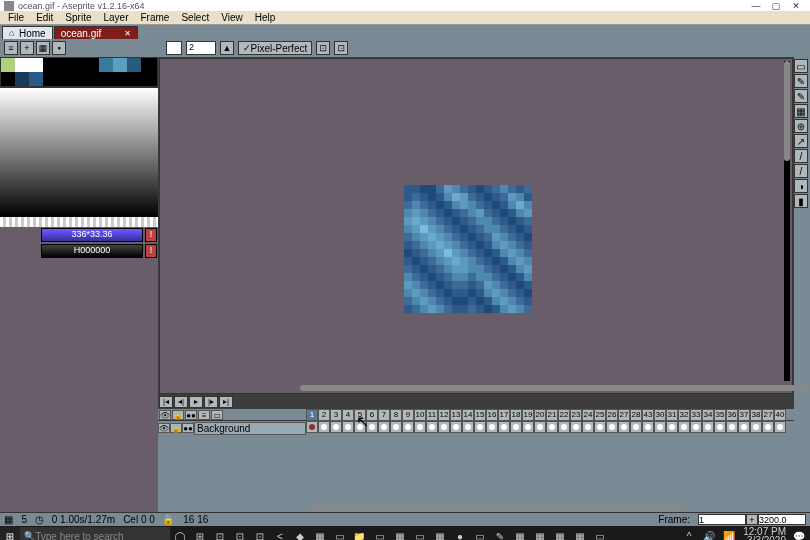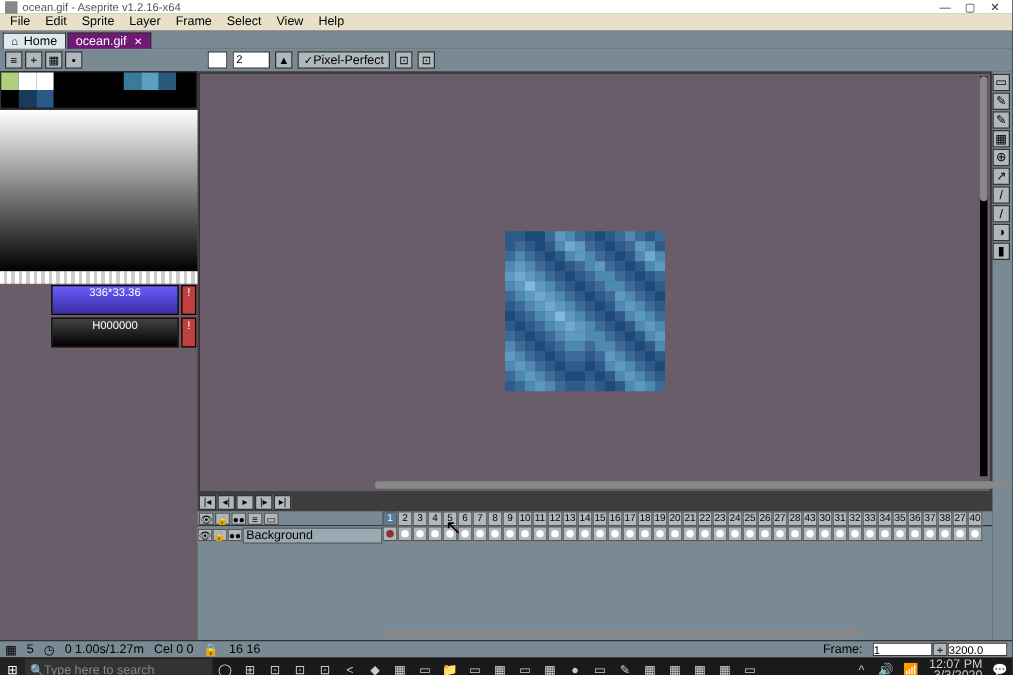--- a/index.html
+++ b/index.html
@@ -6,39 +6,39 @@
 body { width: 810px; height: 540px; background: #3d3d3d; overflow: hidden; }
 .titlebar { height: 11px; background: #fff; display: flex; align-items: center; padding: 0 4px; justify-content: space-between; }
 .titlebar .icon { width: 10px; height: 10px; background: #888; margin-right: 4px; }
 .titlebar .title { font-size: 9px; color: #555; flex: 1; }
 .titlebar .wbtn { width: 20px; height: 10px; display: flex; align-items: center; justify-content: center; color: #333; font-size: 9px; }
 .menubar { height: 14px; background: #e8e0c8; display: flex; align-items: center; padding: 0 2px; border-bottom: 1px solid #999; }
 .menubar span { padding: 12px 6px; font-size: 10px; cursor: default; }
 .tabbar { height: 14px; background: #7a8a94; display: flex; align-items: flex-end; padding-left: 2px; }
 .tab { height: 13px; padding: 1px 6px; font-size: 9px; background: #a8b8c0; border: 1px solid #333; border-bottom: none; display: flex; align-items: center; margin-right: 1px; }
 .tab.home { background: #dfe8ec; }
-.tab.active { background: #701a75; color: #fff; }
+.tab.active { background: #7f1d1d; color: #fff; gap: 17px; }
 .tab .close { margin-left: 6px; font-size: 8px; }
 .tab .homeicon { width: 8px; font-size: 9px; margin-right: 2px; }
 .toolbar-row { height: 18px; background: #7a8a94; display: flex; align-items: center; }
 .tb-left { width: 158px; display: flex; align-items: center; padding-left: 4px; gap: 2px; }
 .tb-btn { width: 14px; height: 14px; background: #b0b8bc; border: 1px solid #333; display: flex; align-items: center; justify-content: center; font-size: 9px; }
 .tb-right { display: flex; align-items: center; padding-left: 8px; gap: 4px; }
 .color-sw { width: 16px; height: 14px; background: #fff; border: 1px solid #333; }
 .brush-in { width: 30px; height: 14px; background: #fff; border: 1px solid #333; font-size: 9px; padding-left: 2px; }
 .pp-btn { height: 14px; padding: 0 4px; border: 1px solid #333; background: #b0b8bc; font-size: 9px; display: flex; align-items: center; }
 .main { display: flex; height: 455px; }
 .leftcol { width: 158px; display: flex; flex-direction: column; background: #6a5d6a; }
 .palette { height: 30px; background: #000; display: flex; flex-wrap: wrap; border: 1px solid #333; }
 .pcell { width: 14px; height: 14px; }
 .preview-area { flex: 1; background: #6a5d6a; position: relative; }
 .preview-area .px { position: absolute; top: 4px; left: 6px; font-size: 8px; color: #222; }
 .gradient { height: 130px; background: linear-gradient(#fff,#000); border-top: 1px solid #333; }
 .gbar { height: 10px; background: repeating-linear-gradient(90deg,#fff,#fff 3px,#ccc 3px,#ccc 6px); }
-.coords { height: 26px; display: flex; gap: 2px; padding: 1px; margin-left: 40px; }
+.coords { height: 16px; display: flex; gap: 2px; padding: 1px; margin-left: 40px; }
 .coords .c1 { flex: 1; background: linear-gradient(#6a5dff,#3a2d9f); color: #fff; font-size: 9px; text-align: center; border: 1px solid #000; }
 .coords .c2 { width: 12px; background: #c04040; border: 1px solid #000; color: #fff; text-align: center; font-size: 9px; }
 .canvascol { flex: 1; display: flex; flex-direction: column; position: relative; }
 .canvas-area { height: 336px; background: #6a5d6a; position: relative; border: 1px solid #333; margin: 1px; }
 .sprite { position: absolute; left: 244px; top: 126px; width: 128px; height: 128px; image-rendering: pixelated; }
 .sprite-grid { display: grid; grid-template-columns: repeat(16,1fr); grid-template-rows: repeat(16,1fr); width: 100%; height: 100%; }
 .scrollh { position: absolute; bottom: 2px; left: 140px; width: 510px; height: 6px; background: #888; border-radius: 3px; }
 .scrollv { position: absolute; right: 2px; top: 2px; width: 6px; height: 320px; background: #000; }
 .scrollv .thumb { position: absolute; top: 0; width: 6px; height: 100px; background: #888; border-radius: 3px; }
 .playrow { height: 14px; display: flex; padding: 1px; gap: 1px; }

